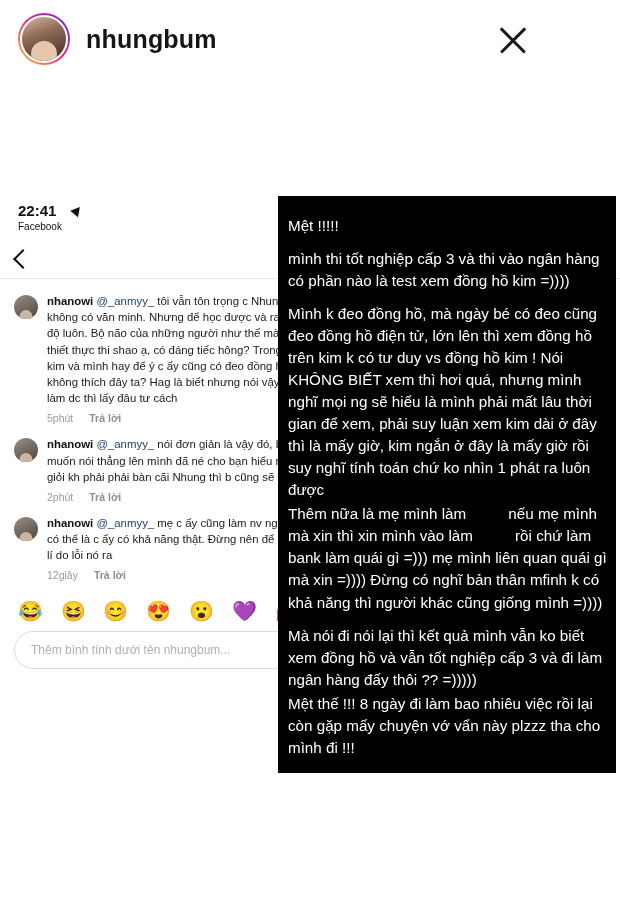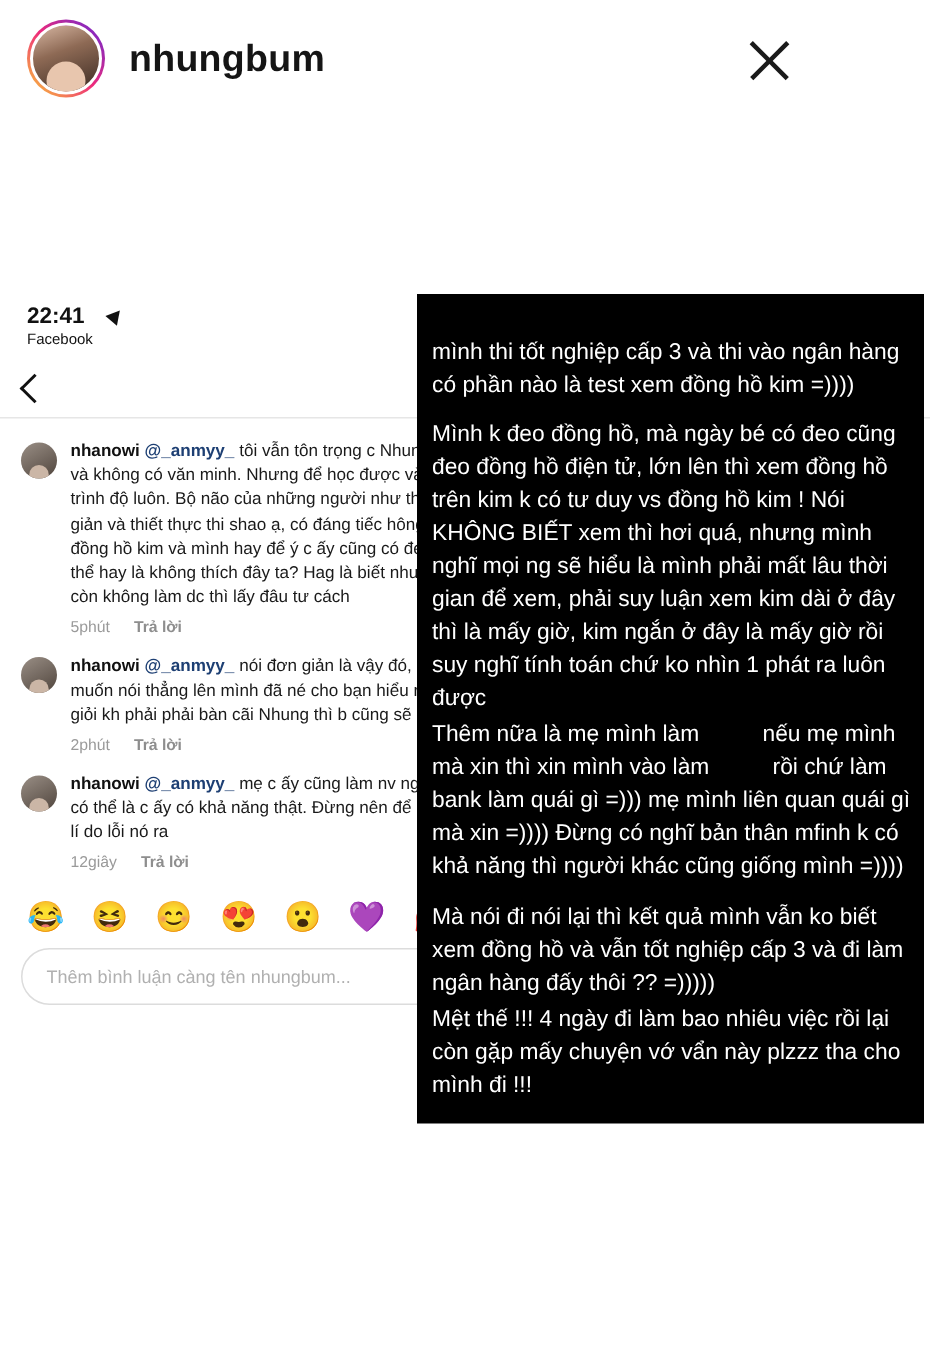--- a/index.html
+++ b/index.html
@@ -200,21 +200,21 @@
     transform: translateX(-50%);
   }
   .c-body { flex: 1 1 auto; }
   .c-text {
     font-size: 11.4px;
     line-height: 1.42;
     color: #1a1a1a;
     word-wrap: break-word;
   }
   .c-user { font-weight: bold; color: #111; margin-top: 36px; }
-  .c-mention { color: #1d3f73; font-weight: bold; }
+  .c-mention { color: #1d3f73; }
   .c-meta {
     margin-top: 6px;
     font-size: 10.5px;
     color: #9a9a9a;
     display: flex;
     gap: 16px;
   }
   .c-meta .reply { font-weight: bold; color: #8e8e8e; cursor: pointer; }
 
   .emoji-row {
@@ -336,28 +336,29 @@
     <span>😂</span>
     <span>😆</span>
     <span>😊</span>
     <span>😍</span>
     <span>😮</span>
     <span>💜</span>
     <span>💋</span>
   </div>
 
   <div class="comment-box">
-    <span class="ph">Thêm bình luận càng tên nhungbum...</span>
+    <span class="ph">Thêm bình tính dưới tên nhungbum...</span>
   </div>
 
 </div>
 
 <div class="overlay">
   <div class="spacer"></div>
+  <p>Mệt !!!!!</p>
   <div class="spacer"></div>
   <p>mình thi tốt nghiệp cấp 3 và thi vào ngân hàng         có phần nào là test xem đồng hồ kim =))))</p>
   <div class="spacer"></div>
   <p>Mình k đeo đồng hồ, mà ngày bé có đeo cũng đeo đồng hồ điện tử, lớn lên thì xem đồng hồ trên kim k có tư duy vs đồng hồ kim ! Nói KHÔNG BIẾT xem thì hơi quá, nhưng mình nghĩ mọi ng sẽ hiểu là mình phải mất lâu thời gian để xem, phải suy luận xem kim dài ở đây thì là mấy giờ, kim ngắn ở đây là mấy giờ rồi suy nghĩ tính toán chứ ko nhìn 1 phát ra luôn được</p>
   <p>Thêm nữa là mẹ mình làm          nếu mẹ mình mà xin thì xin mình vào làm          rồi chứ làm        bank làm quái gì =))) mẹ mình liên quan quái gì                     mà xin =)))) Đừng có nghĩ bản thân mfinh k có khả năng thì người khác cũng giống mình =))))</p>
   <div class="spacer"></div>
   <p>Mà nói đi nói lại thì kết quả mình vẫn ko biết xem đồng hồ và vẫn tốt nghiệp cấp 3 và đi làm ngân hàng đấy thôi ?? =)))))</p>
-  <p>Mệt thế !!! 4 ngày đi làm bao nhiêu việc rồi lại còn gặp mấy chuyện vớ vẩn này plzzz tha cho mình đi !!!</p>
+  <p>Mệt thế !!! 8 ngày đi làm bao nhiêu việc rồi lại còn gặp mấy chuyện vớ vẩn này plzzz tha cho mình đi !!!</p>
 </div>
 
 </body></html>

